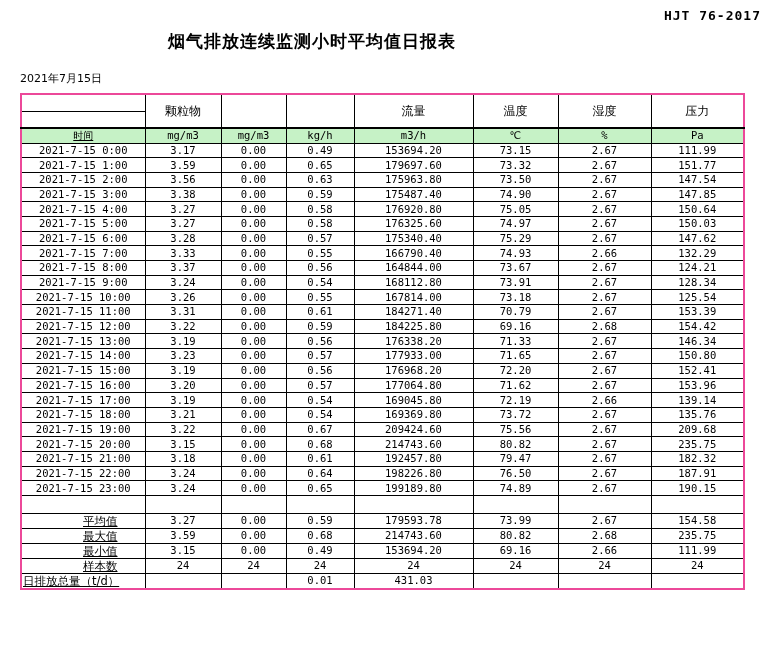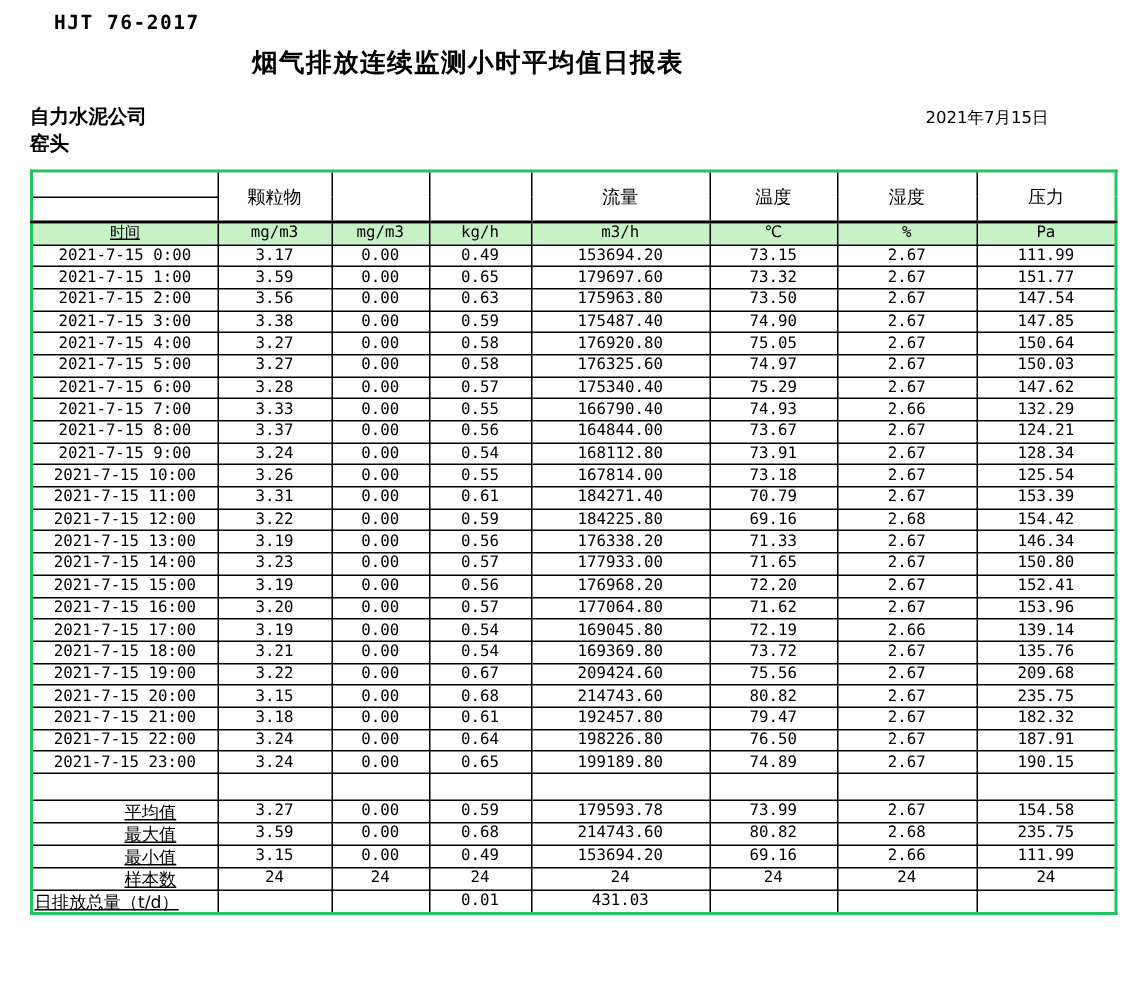--- a/index.html
+++ b/index.html
@@ -5,41 +5,41 @@
   :root { --green: #c6f2c6; }
   * { box-sizing: border-box; }
   html, body {
     margin: 0; padding: 0;
     width: 761px; height: 658px;
     background: #fff; color: #000;
     font-family: "DejaVu Sans", "Liberation Sans", sans-serif;
     overflow: hidden;
   }
   .standard {
-    margin: 8px 0 0 36px;
+    margin: 8px 0 0 24px;
     font-family: "DejaVu Sans Mono", "Liberation Mono", monospace;
-    font-weight: bold; font-size: 13px; letter-spacing: 1px;
+    font-weight: bold; font-size: 13px; letter-spacing: 1px; text-align: right;
   }
   .title {
     margin: 7px 0 0 168px;
     font-weight: bold; font-size: 17px; letter-spacing: 1px;
   }
   .meta-row {
     display: flex; justify-content: space-between; align-items: flex-start;
     margin: 17px 62px 0 20px;
   }
   .company-block { line-height: 18px; }
   .company, .location { font-weight: bold; font-size: 13px; }
   .report-date { font-size: 11px; margin-top: 1px; }
 
   table {
     border-collapse: collapse;
     margin: 7px 0 0 20px;
     table-layout: fixed;
-    border: 2px solid #22c55e;
+    border: 2px solid #ec4899;
     font-family: "DejaVu Sans Mono", "DejaVu Sans", monospace;
   }
   td {
     border: 1px solid #000;
     padding: 0 2px;
     text-align: center; vertical-align: middle;
     font-size: 10.5px; line-height: 1.05;
     height: 14.7px;
     overflow: hidden; white-space: nowrap;
   }
@@ -65,24 +65,20 @@
   .footer-line2 { position: relative; }
   .unit-label { position: absolute; left: 185px; }
 </style>
 </head>
 <body>
 
 <div class="standard">HJT  76-2017</div>
 <div class="title">烟气排放连续监测小时平均值日报表</div>
 
 <div class="meta-row">
-  <div class="company-block">
-    <div class="company">自力水泥公司</div>
-    <div class="location">窑头</div>
-  </div>
   <div class="report-date">2021年7月15日</div>
 </div>
 
 <table>
   <colgroup>
     <col style="width:124px">
       <col style="width:76px">
       <col style="width:65px">
       <col style="width:68px">
     <col style="width:119px">

